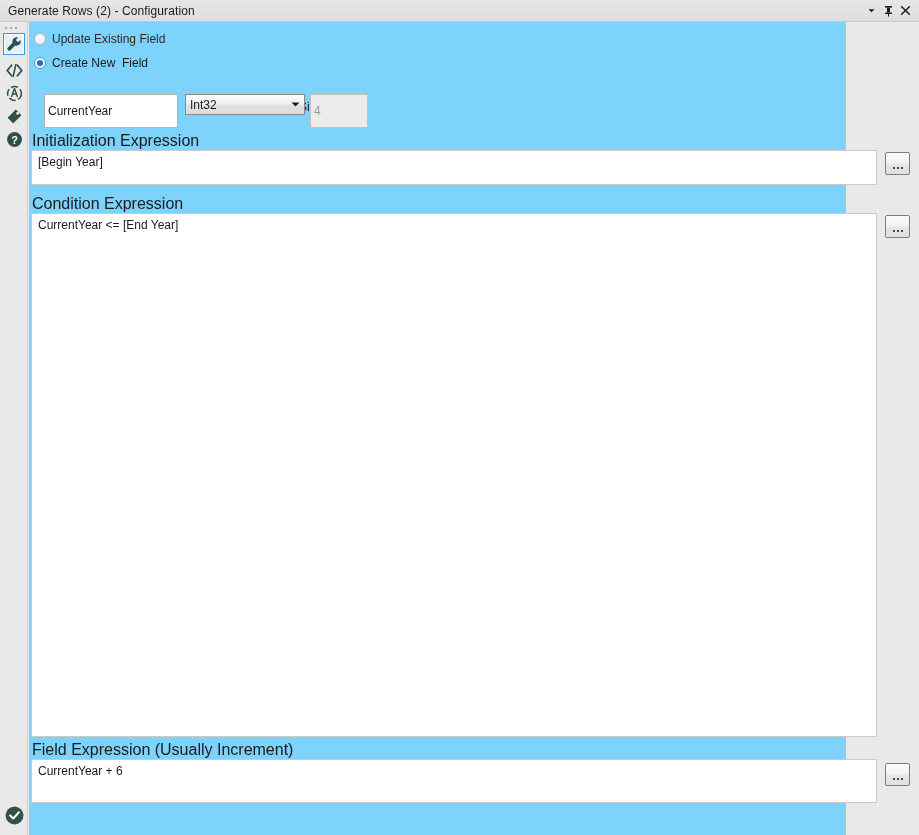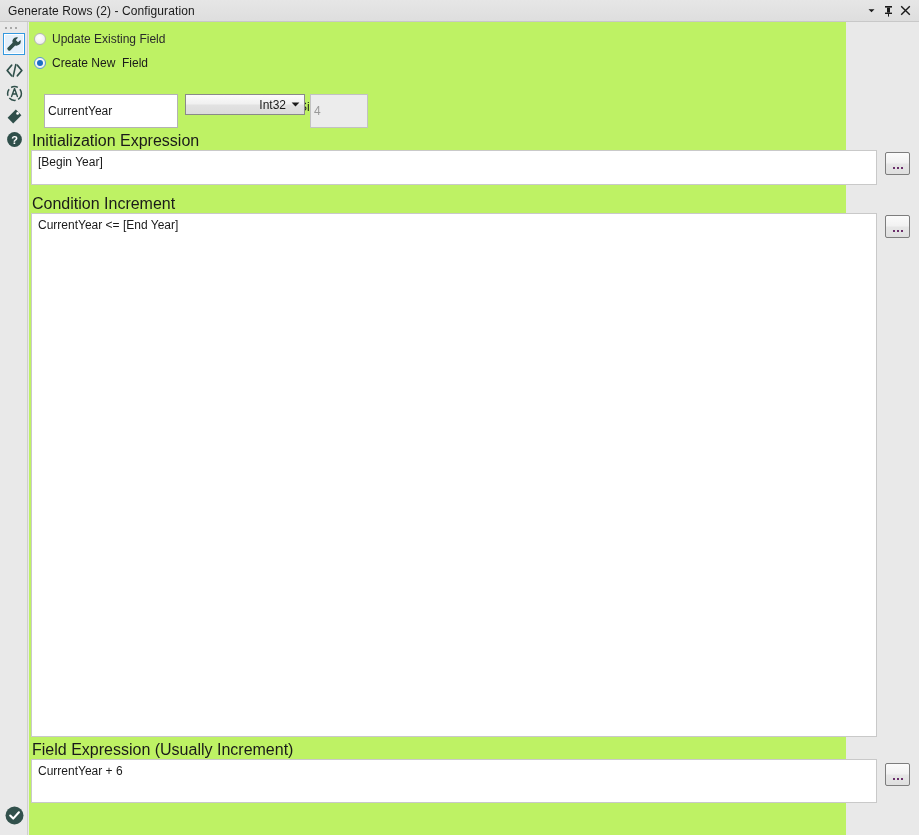--- a/index.html
+++ b/index.html
@@ -100,21 +100,21 @@
     position: absolute;
     left: 5px; top: 784px;
     width: 19px; height: 19px;
   }
 
   
   .content {
     position: absolute;
     left: 29px; top: 22px;
     width: 817px; height: 813px;
-    background: #bef264;
+    background: #7dd3fc;
   }
 
   
   .radio-row {
     position: absolute;
     left: 5px;
     display: flex;
     align-items: center;
     height: 16px;
     cursor: default;
@@ -190,21 +190,20 @@
     align-items: center;
     cursor: default;
   }
   .combo-value {
     flex: 1;
     padding-left: 4px;
     font-size: 12px;
     color: #1a1a1a;
     white-space: nowrap;
     overflow: hidden;
-    text-align: right;
   }
   .combo-arrow {
     width: 18px;
     display: flex;
     align-items: center;
     justify-content: center;
   }
   .combo-arrow svg { display: block; }
 
   
@@ -387,21 +386,21 @@
   <div class="section-label sec-init">Initialization Expression</div>
   <div class="expr expr-init">[Begin Year]</div>
   <div class="dots-btn btn-init">
     <span class="dots">
         <i></i>
         <i></i>
         <i></i>
       </span>
   </div>
 
-  <div class="section-label sec-cond">Condition Increment</div>
+  <div class="section-label sec-cond">Condition Expression</div>
   <div class="expr expr-cond">CurrentYear &lt;= [End Year]</div>
   <div class="dots-btn btn-cond">
     <span class="dots">
         <i></i>
         <i></i>
         <i></i>
       </span>
   </div>
 
   <div class="section-label sec-loop">Field Expression (Usually Increment)</div>

